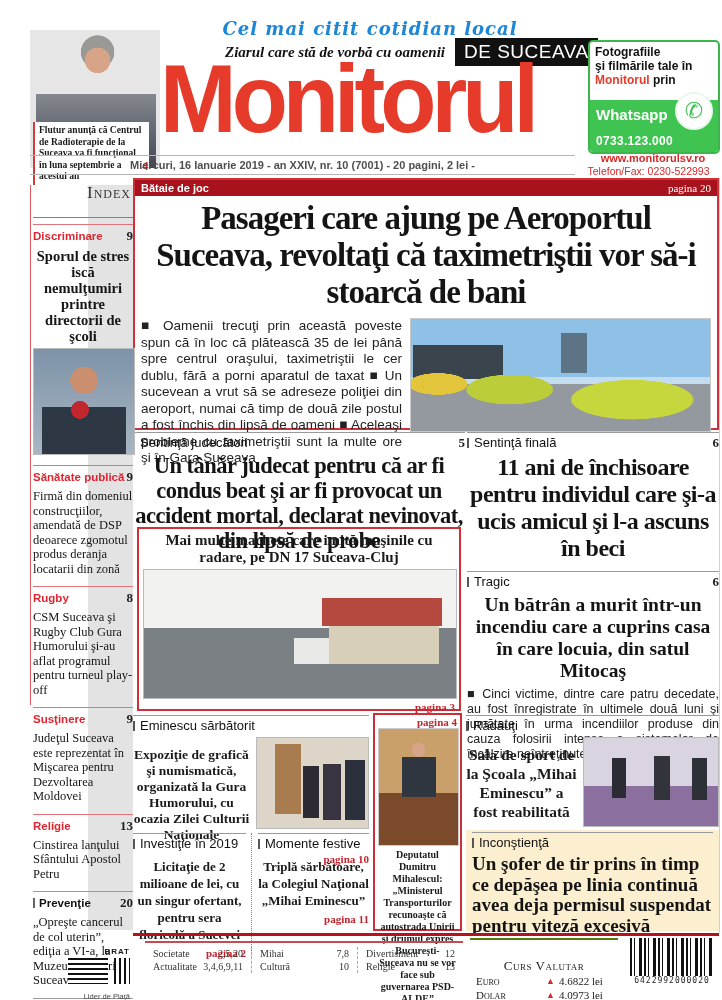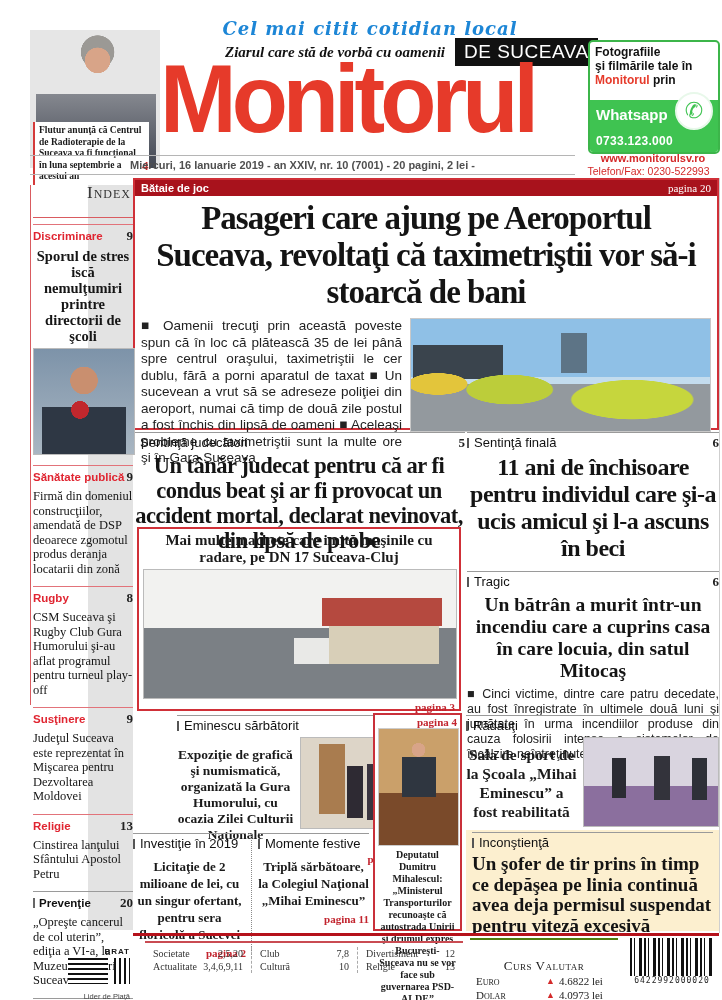--- a/index.html
+++ b/index.html
@@ -99,21 +99,21 @@
   
   .sf-col{left:467px;top:432px;width:252px;}
   .sf-headline{font-family:"Liberation Serif",serif;font-weight:bold;font-size:24px;line-height:27px;
       text-align:center;letter-spacing:-0.5px;margin-top:4px;color:#141414;}
   .tragic-kicker{margin-top:9px;}
   .tragic-headline{font-family:"Liberation Serif",serif;font-weight:bold;font-size:19.5px;line-height:22px;
       text-align:center;margin-top:5px;color:#141414;}
   .tragic-summary{margin-top:5px;font-size:12.5px;line-height:15px;text-align:justify;color:#222;}
 
   
-  .em-col{left:133px;top:715px;width:236px;padding-left:44px;}
+  .em-col{left:133px;top:715px;width:236px;}
   .em-row{display:flex;gap:6px;margin-top:4px;}
   .em-text{width:118px;font-family:"Liberation Serif",serif;font-weight:bold;font-size:13.5px;line-height:16px;
       text-align:center;margin-top:10px;}
   .em-photo{width:112px;height:90px;border:1px solid #bbb;
       background:
         linear-gradient(#2e2a33,#2e2a33),
         linear-gradient(#3a3440,#3a3440),
         linear-gradient(#2c2f3c,#2c2f3c),
         linear-gradient(#a97c4f,#a97c4f),
         linear-gradient(#ddd5c8,#ddd5c8);
@@ -439,21 +439,21 @@
         <span>Societate</span>
         <span>2,5,20</span>
       </div>
       <div class="crow">
         <span>Actualitate</span>
         <span>3,4,6,9,11</span>
       </div>
     </div>
     <div class="cgroup">
       <div class="crow">
-        <span>Club</span>
+        <span>Mihai</span>
         <span>7,8</span>
       </div>
       <div class="crow">
         <span>Cultură</span>
         <span>10</span>
       </div>
     </div>
     <div class="cgroup">
       <div class="crow">
         <span>Divertisment</span>

